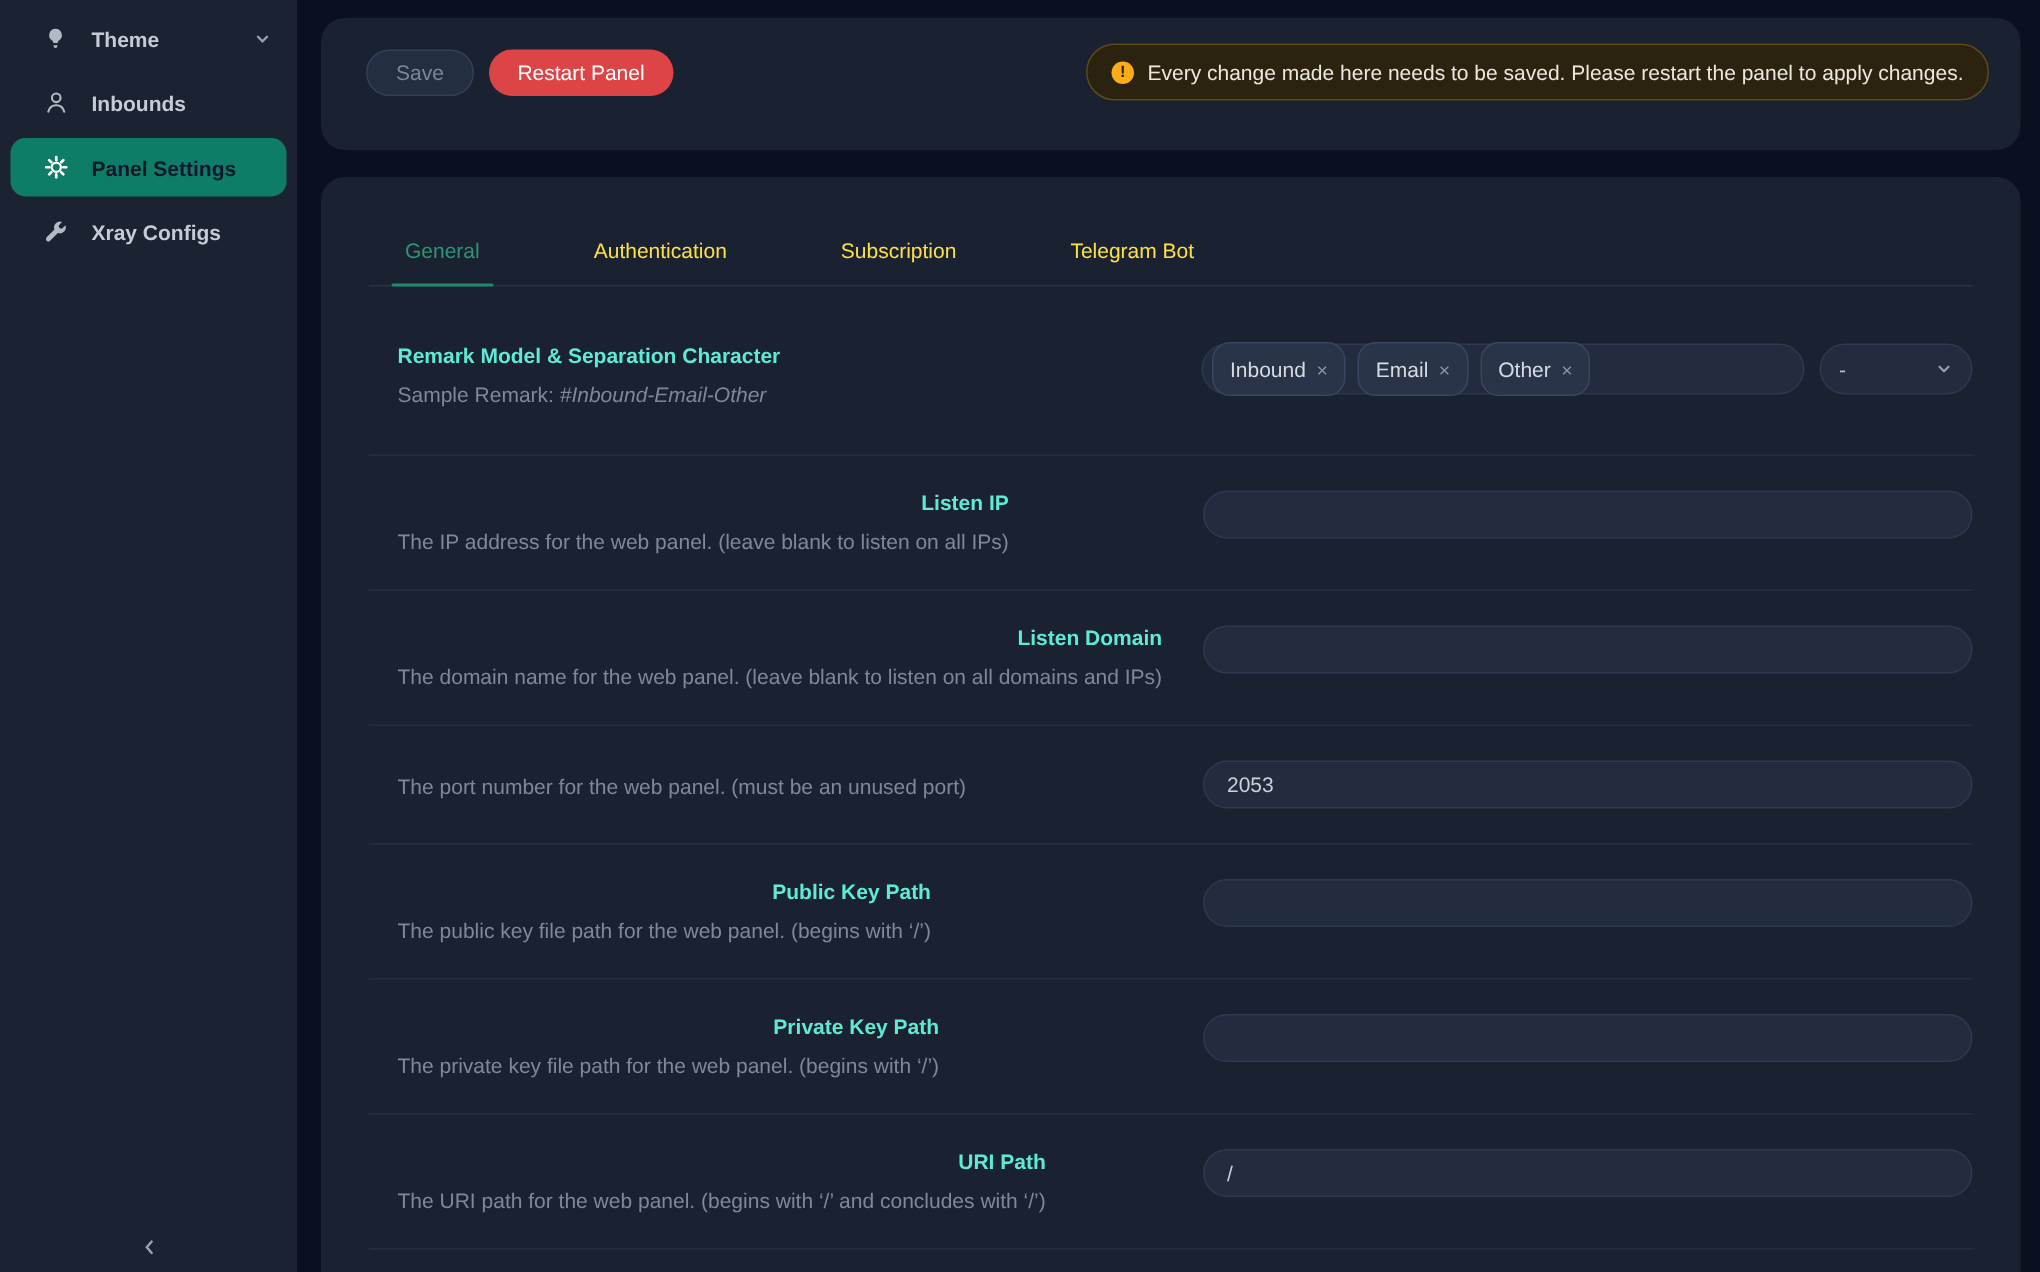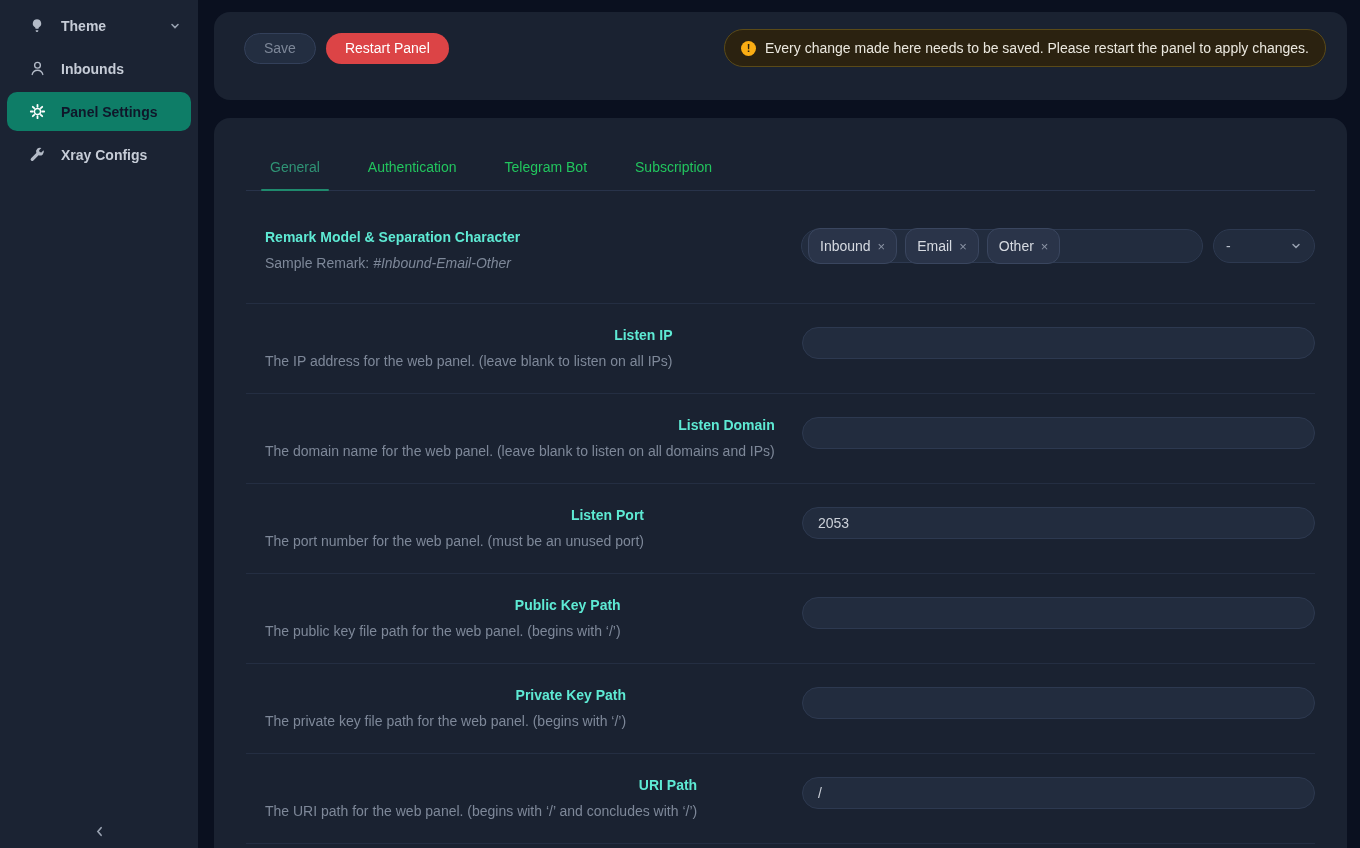--- a/index.html
+++ b/index.html
@@ -50,22 +50,22 @@
     height:38px; padding:0 16px; color:#ebe8df; font-size:14px; white-space:nowrap;
   }
   .warn-ic {
     width:15px; height:15px; border-radius:50%; background:#faad14; color:#2b2210;
     font-size:11px; font-weight:700; display:flex; align-items:center; justify-content:center; flex:0 0 15px;
   }
 
   .maincard { background:#1a2231; border-radius:16px; height:760px; padding:20px 32px 0; }
 
   
-  .tabs { display:flex; gap:30px; border-bottom:1px solid #28334a; padding-left:15px; }
-  .tab { padding:20px 9px 13px; font-size:14px; color:#22c55e; position:relative; cursor:pointer; line-height:19px; }
+  .tabs { display:flex; gap:58px; border-bottom:1px solid #28334a; padding-left:15px; }
+  .tab { padding:20px 9px 13px; font-size:14px; color:#fde047; position:relative; cursor:pointer; line-height:19px; }
   .tab.active { color:#2f9375; }
   .tab.active::after { content:""; position:absolute; left:0; right:0; bottom:-1px; height:2px; background:#1f8a6d; border-radius:1px; }
 
   
   .row { display:flex; align-items:flex-start; padding:23px 0; border-bottom:1px solid #242e42; }
   .row.first { padding-top:38px; padding-bottom:31px; }
   .lcol { padding-left:19px; }
   .flabel { font-size:14px; line-height:17px; font-weight:700; color:#5eead4;text-align:right; }
   .fdesc { margin-top:9px; font-size:14px; line-height:17px; color:#7e8899; }
   .fdesc .it { font-style:italic; }
@@ -165,22 +165,22 @@
       <span class="warn-ic">!</span>
       <span>Every change made here needs to be saved. Please restart the panel to apply changes.</span>
     </div>
   </div>
 
   <div class="maincard">
 
     <div class="tabs">
       <div class="tab active">General</div>
       <div class="tab">Authentication</div>
+      <div class="tab">Subscription</div>
       <div class="tab">Telegram Bot</div>
-      <div class="tab">Subscription</div>
     </div>
 
     <div class="form">
 
       <div class="row first">
         <div class="lcol">
           <div class="flabel">Remark Model &amp; Separation Character</div>
           <div class="fdesc">
             <span>Sample Remark: </span><span class="it">#Inbound-Email-Other</span>
           </div>
@@ -226,21 +226,20 @@
           <div class="flabel">Listen Domain</div>
           <div class="fdesc">The domain name for the web panel. (leave blank to listen on all domains and IPs)</div>
         </div>
         <div class="rcol">
           <input class="tinput" type="text" value="" style="">
         </div>
       </div>
 
       <div class="row">
         <div class="lcol">
-          <div class="flabel">Listen Port</div>
           <div class="fdesc">The port number for the web panel. (must be an unused port)</div>
         </div>
         <div class="rcol">
           <input class="tinput" type="text" value="2053" style="">
         </div>
       </div>
 
       <div class="row">
         <div class="lcol">
           <div class="flabel">Public Key Path</div>

